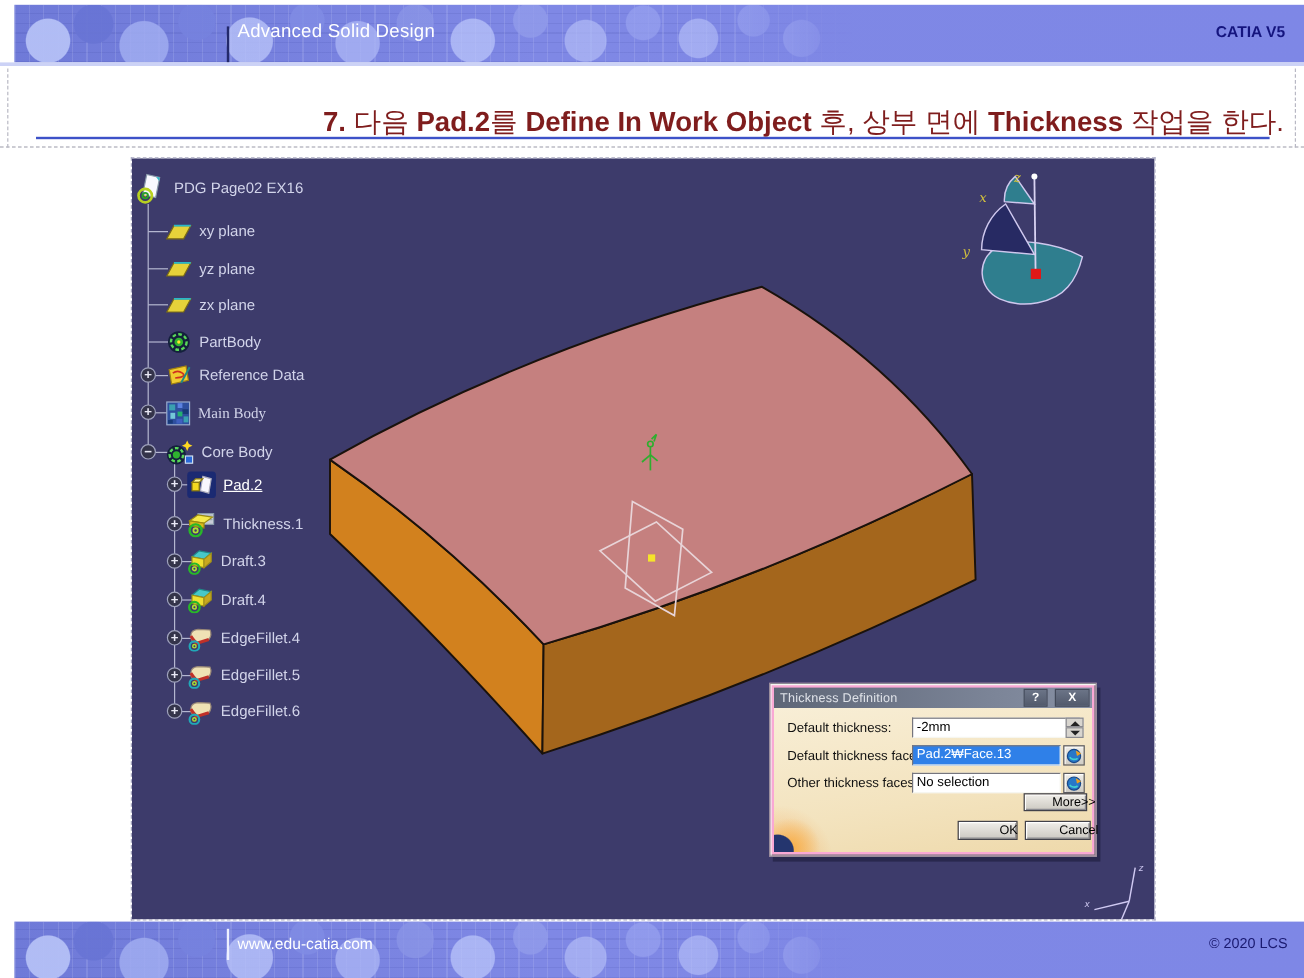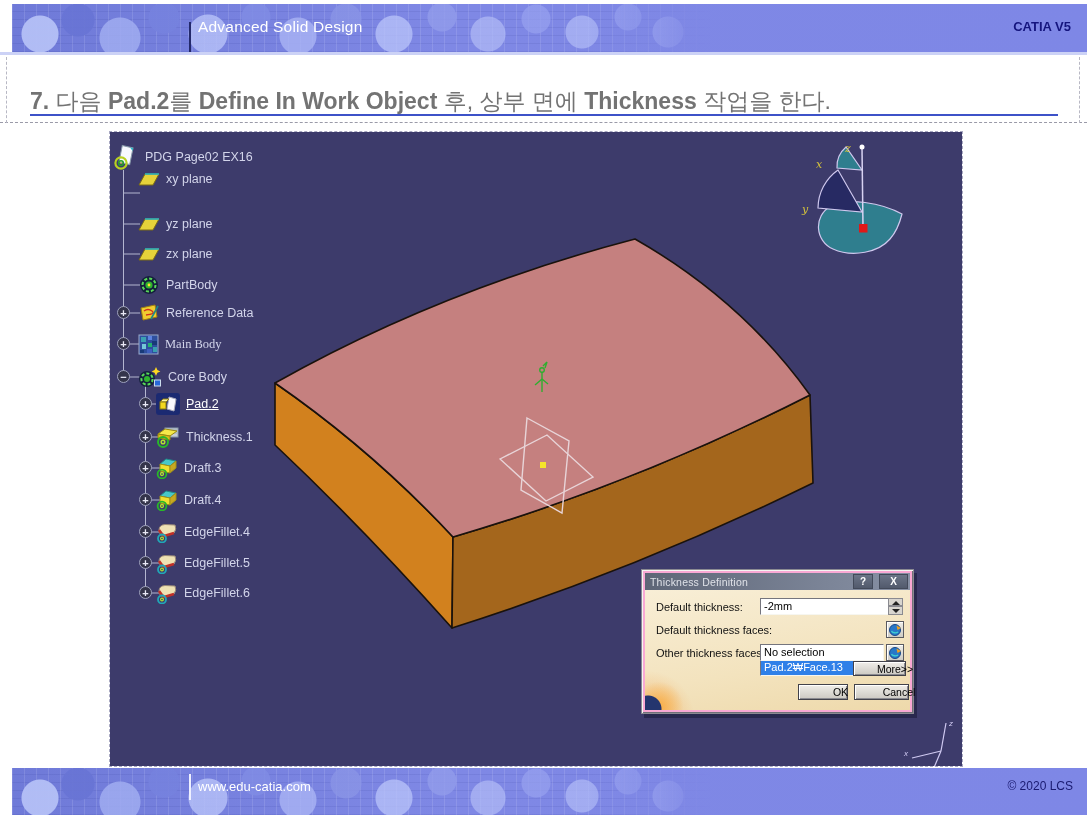--- a/index.html
+++ b/index.html
@@ -34,21 +34,21 @@
     -webkit-mask-image:linear-gradient(90deg,#000 82%,rgba(0,0,0,0));
     mask-image:linear-gradient(90deg,#000 82%,rgba(0,0,0,0));}
   .hdr-vline{position:absolute;left:177px;top:18px;width:2px;height:30px;background:#23296b;}
   .ftr-vline{position:absolute;left:177px;top:6px;width:2px;height:26px;background:#eef0ff;}
   .hdr-title{position:absolute;left:186px;top:14px;font-size:15.5px;color:#ffffff;letter-spacing:.2px;}
   .hdr-brand{position:absolute;right:28px;top:15px;font-size:13px;font-weight:bold;color:#15157e;}
   .ftr-site{position:absolute;left:186px;top:11px;font-size:13px;color:#ffffff;}
   .ftr-copy{position:absolute;right:26px;top:11px;font-size:12px;color:#1a1a70;}
 
   
-  .slide-title{position:absolute;left:30px;top:86px;width:1040px;font-size:23px;color:#737373;white-space:nowrap;}
+  .slide-title{position:absolute;left:30px;top:86px;width:1040px;font-size:23px;color:#7f1d1d;white-space:nowrap;text-align:right;}
   .slide-title .b{font-weight:bold;}
   .title-underline{position:absolute;left:30px;top:114px;width:1028px;height:2px;background:#3d52c8;}
   .dash-h{position:absolute;left:0;top:122px;width:1087px;border-top:1px dashed #9a9aa8;}
   .guide{position:absolute;top:57px;height:66px;border-left:1px dashed #b8b8c4;}
   .guide.l{left:6px;} .guide.r{left:1079px;}
 
   
   .viewport{position:absolute;left:110px;top:132px;width:852px;height:634px;
             background:#3d3b6b;outline:1px dashed #a9a9c2;}
   .viewport > svg{position:absolute;left:0;top:0;}
@@ -77,21 +77,21 @@
   .dlg-body{position:absolute;left:3px;top:20px;right:3px;bottom:3px;
     background:
       radial-gradient(circle 16px at 3px 119px,#24356e 0 13px,rgba(0,0,0,0) 14px),
       radial-gradient(circle 34px at 14px 116px, rgba(250,170,60,.85), rgba(250,170,60,0) 72%),
       radial-gradient(circle 60px at 4px 126px, rgba(242,140,40,.45), rgba(0,0,0,0) 75%),
       linear-gradient(170deg,#f8eed6 0%,#f3e3be 60%,#eed9ab 100%);}
   .dlg-label{position:absolute;left:11px;font-size:11px;color:#111;}
   .dlg-field{position:absolute;background:#fff;border:1px solid;
        border-color:#75757d #f6f6f0 #f6f6f0 #75757d;font-size:11px;color:#000;
        padding:1px 3px 0 3px;box-sizing:border-box;height:17px;overflow:hidden;white-space:nowrap;}
-  .dlg-field.selblue{background:#2f80e8;color:#fff;margin-top:38px;}
+  .dlg-field.selblue{background:#2f80e8;color:#fff;}
   .spinner{position:absolute;left:243px;top:28px;width:15px;height:17px;}
   .spin-btn{position:absolute;left:0;width:15px;height:8px;background:#d8d5cf;border:1px solid #8a8a90;
        box-sizing:border-box;}
   .spin-up{top:0;} .spin-dn{top:8px;height:9px;}
   .spin-btn i{position:absolute;left:3px;width:0;height:0;border-left:4px solid rgba(0,0,0,0);
        border-right:4px solid rgba(0,0,0,0);}
   .spin-up i{top:2px;border-bottom:4px solid #222;}
   .spin-dn i{top:2px;border-top:4px solid #222;}
   .mini-btn{position:absolute;width:18px;height:17px;background:linear-gradient(180deg,#efede8,#cfccc5);
        border:1px solid #5a5a60;box-shadow:inset 1px 1px 0 #fff;box-sizing:border-box;
@@ -200,21 +200,21 @@
             <polygon points="16,3 19,6 19,3" fill="#29b8c8"></polygon>
           </g>
           <circle cx="8" cy="19" r="5.6" fill="none" stroke="#b8d020" stroke-width="2.2"></circle>
           <circle cx="8" cy="19" r="2.3" fill="none" stroke="#28a028" stroke-width="1.6"></circle>
           <circle cx="8" cy="19" r="0.8" fill="#ffe030"></circle>
         </svg>
       </span>
       <span class="tlabel">PDG Page02 EX16</span>
     </div>
 
-    <div class="trow" style="left:28px;top:35px;">
+    <div class="trow" style="left:28px;top:49px;">
       <span class="ticon">
         <svg width="22" height="17" viewBox="0 0 22 17">
             <polygon points="1,14 7,3 21,3 15,14" fill="#e6d23a" stroke="#7c6c14"></polygon>
             <line x1="7" y1="3" x2="21" y2="3" stroke="#2ab8c8" stroke-width="1.5"></line>
           </svg>
       </span>
       <span class="tlabel">xy plane</span>
     </div>
 
     <div class="trow" style="left:28px;top:80px;">

